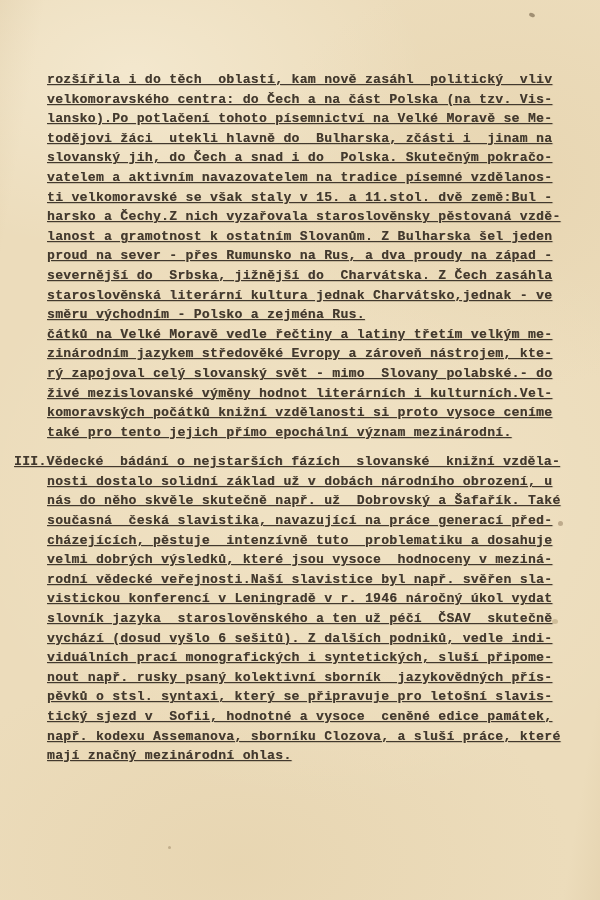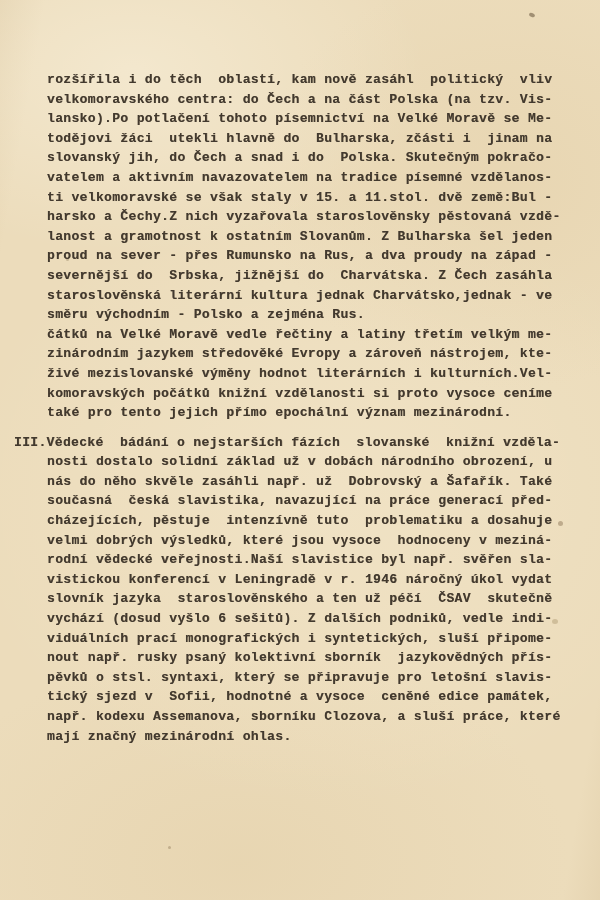--- a/index.html
+++ b/index.html
@@ -28,20 +28,21 @@
     position: absolute;
     left: 14px;
     top: 70px;
     width: 572px;
     color: #42392e;
     font-size: 13px;
     font-weight: bold;
     line-height: 19.6px;
     letter-spacing: 0.35px;
     text-shadow: 0.3px 0.4px 0.5px rgba(66,52,36,0.55);
+    text-decoration: underline;
   }
   .tline {
     white-space: pre;
     height: 19.6px;
   }
   
   .para-main .tline { padding-left: 33px; }
   
   .para-section .tline { padding-left: 33px; }
   .para-section .tline:first-child { padding-left: 0; }
@@ -77,28 +78,29 @@
         <div class="tline">vatelem a aktivním navazovatelem na tradice písemné vzdělanos-</div>
         <div class="tline">ti velkomoravské se však staly v 15. a 11.stol. dvě země:Bul -</div>
         <div class="tline">harsko a Čechy.Z nich vyzařovala staroslověnsky pěstovaná vzdě-</div>
         <div class="tline">lanost a gramotnost k ostatním Slovanům. Z Bulharska šel jeden</div>
         <div class="tline">proud na sever - přes Rumunsko na Rus, a dva proudy na západ -</div>
         <div class="tline">severnější do  Srbska, jižnější do  Charvátska. Z Čech zasáhla</div>
         <div class="tline">staroslověnská literární kultura jednak Charvátsko,jednak - ve</div>
         <div class="tline">směru východním - Polsko a zejména Rus.</div>
         <div class="tline">čátků na Velké Moravě vedle řečtiny a latiny třetím velkým me-</div>
         <div class="tline">zinárodním jazykem středověké Evropy a zároveň nástrojem, kte-</div>
+        <div class="tline">rý zapojoval celý slovanský svět - mimo  Slovany polabské.- do</div>
         <div class="tline">živé mezislovanské výměny hodnot literárních i kulturních.Vel-</div>
         <div class="tline">komoravských počátků knižní vzdělanosti si proto vysoce ceníme</div>
         <div class="tline">také pro tento jejich přímo epochální význam mezinárodní.</div>
       </div>
     <div class="para-section">
         <div class="tline">III.Vědecké  bádání o nejstarších fázích  slovanské  knižní vzděla-</div>
         <div class="tline">nosti dostalo solidní základ už v dobách národního obrození, u</div>
-        <div class="tline">nás do něho skvěle zasáhli např. už  Dobrovský a Šafařík. Také</div>
+        <div class="tline">nás do něho skvěle skutečně např. už  Dobrovský a Šafařík. Také</div>
         <div class="tline">současná  česká slavistika, navazující na práce generací před-</div>
         <div class="tline">cházejících, pěstuje  intenzívně tuto  problematiku a dosahuje</div>
         <div class="tline">velmi dobrých výsledků, které jsou vysoce  hodnoceny v meziná-</div>
         <div class="tline">rodní vědecké veřejnosti.Naší slavistice byl např. svěřen sla-</div>
         <div class="tline">vistickou konferencí v Leningradě v r. 1946 náročný úkol vydat</div>
         <div class="tline">slovník jazyka  staroslověnského a ten už péčí  ČSAV  skutečně</div>
         <div class="tline">vychází (dosud vyšlo 6 sešitů). Z dalších podniků, vedle indi-</div>
         <div class="tline">viduálních prací monografických i syntetických, sluší připome-</div>
         <div class="tline">nout např. rusky psaný kolektivní sborník  jazykovědných přís-</div>
         <div class="tline">pěvků o stsl. syntaxi, který se připravuje pro letošní slavis-</div>

